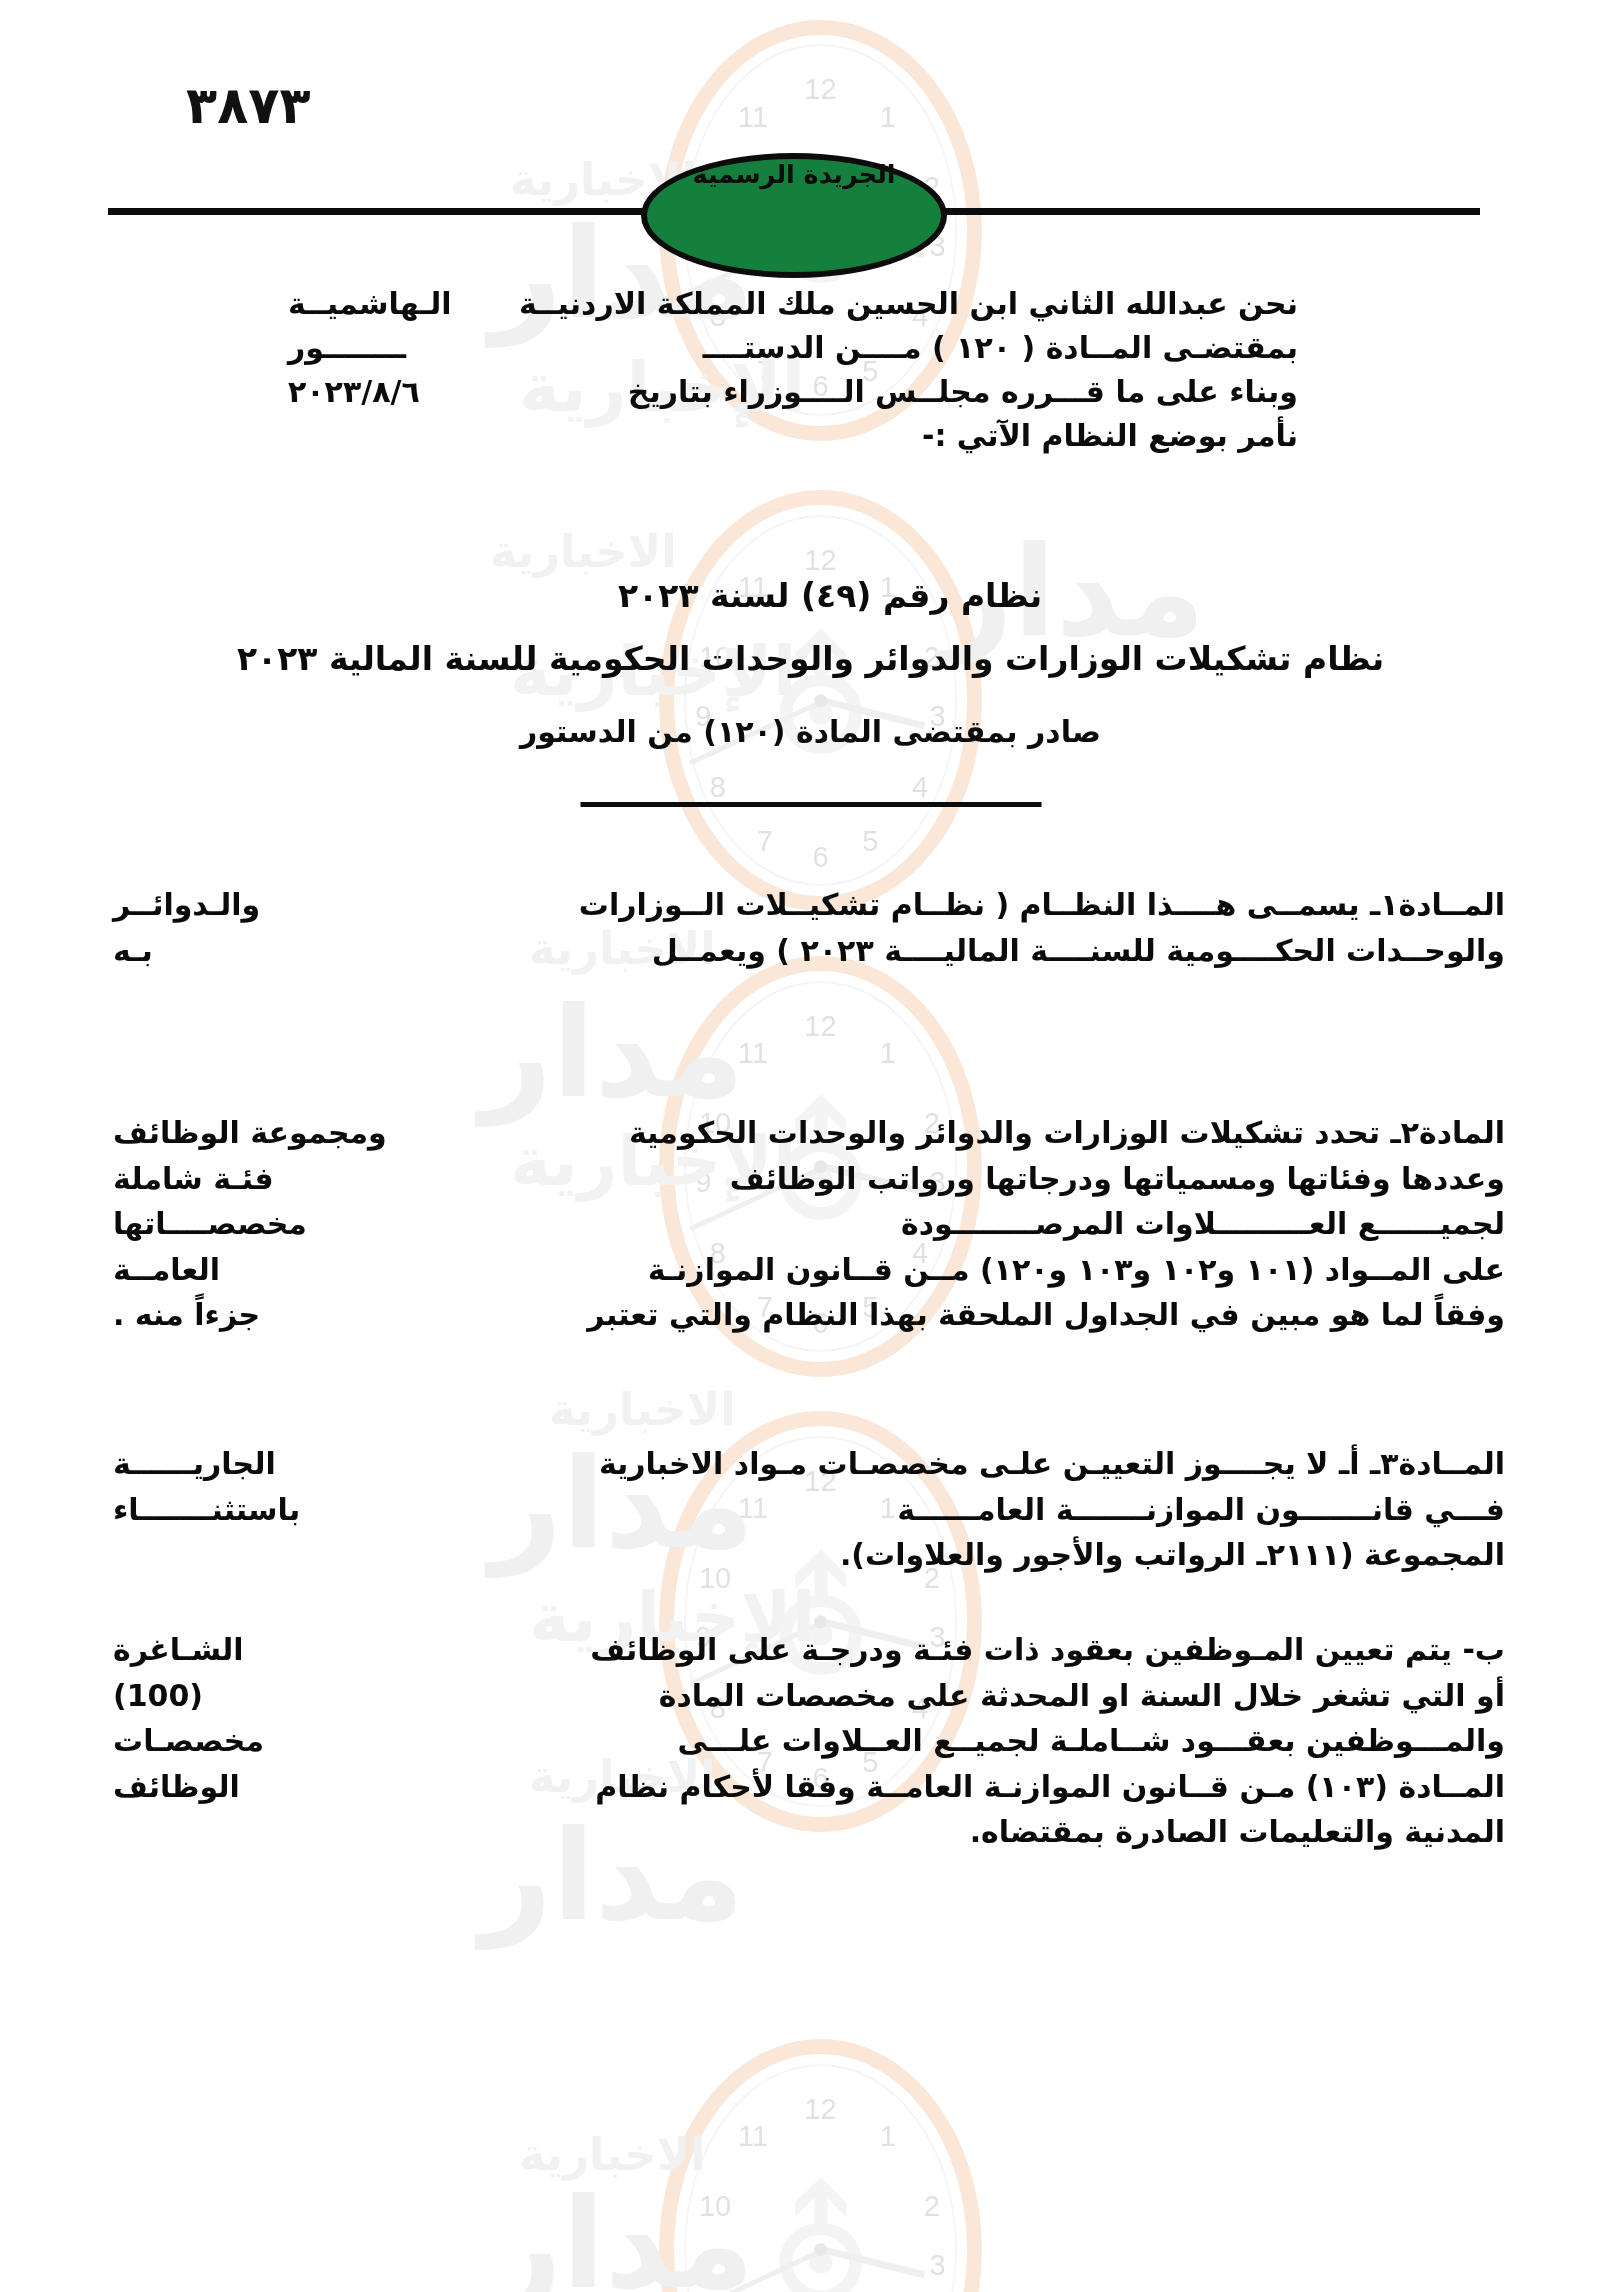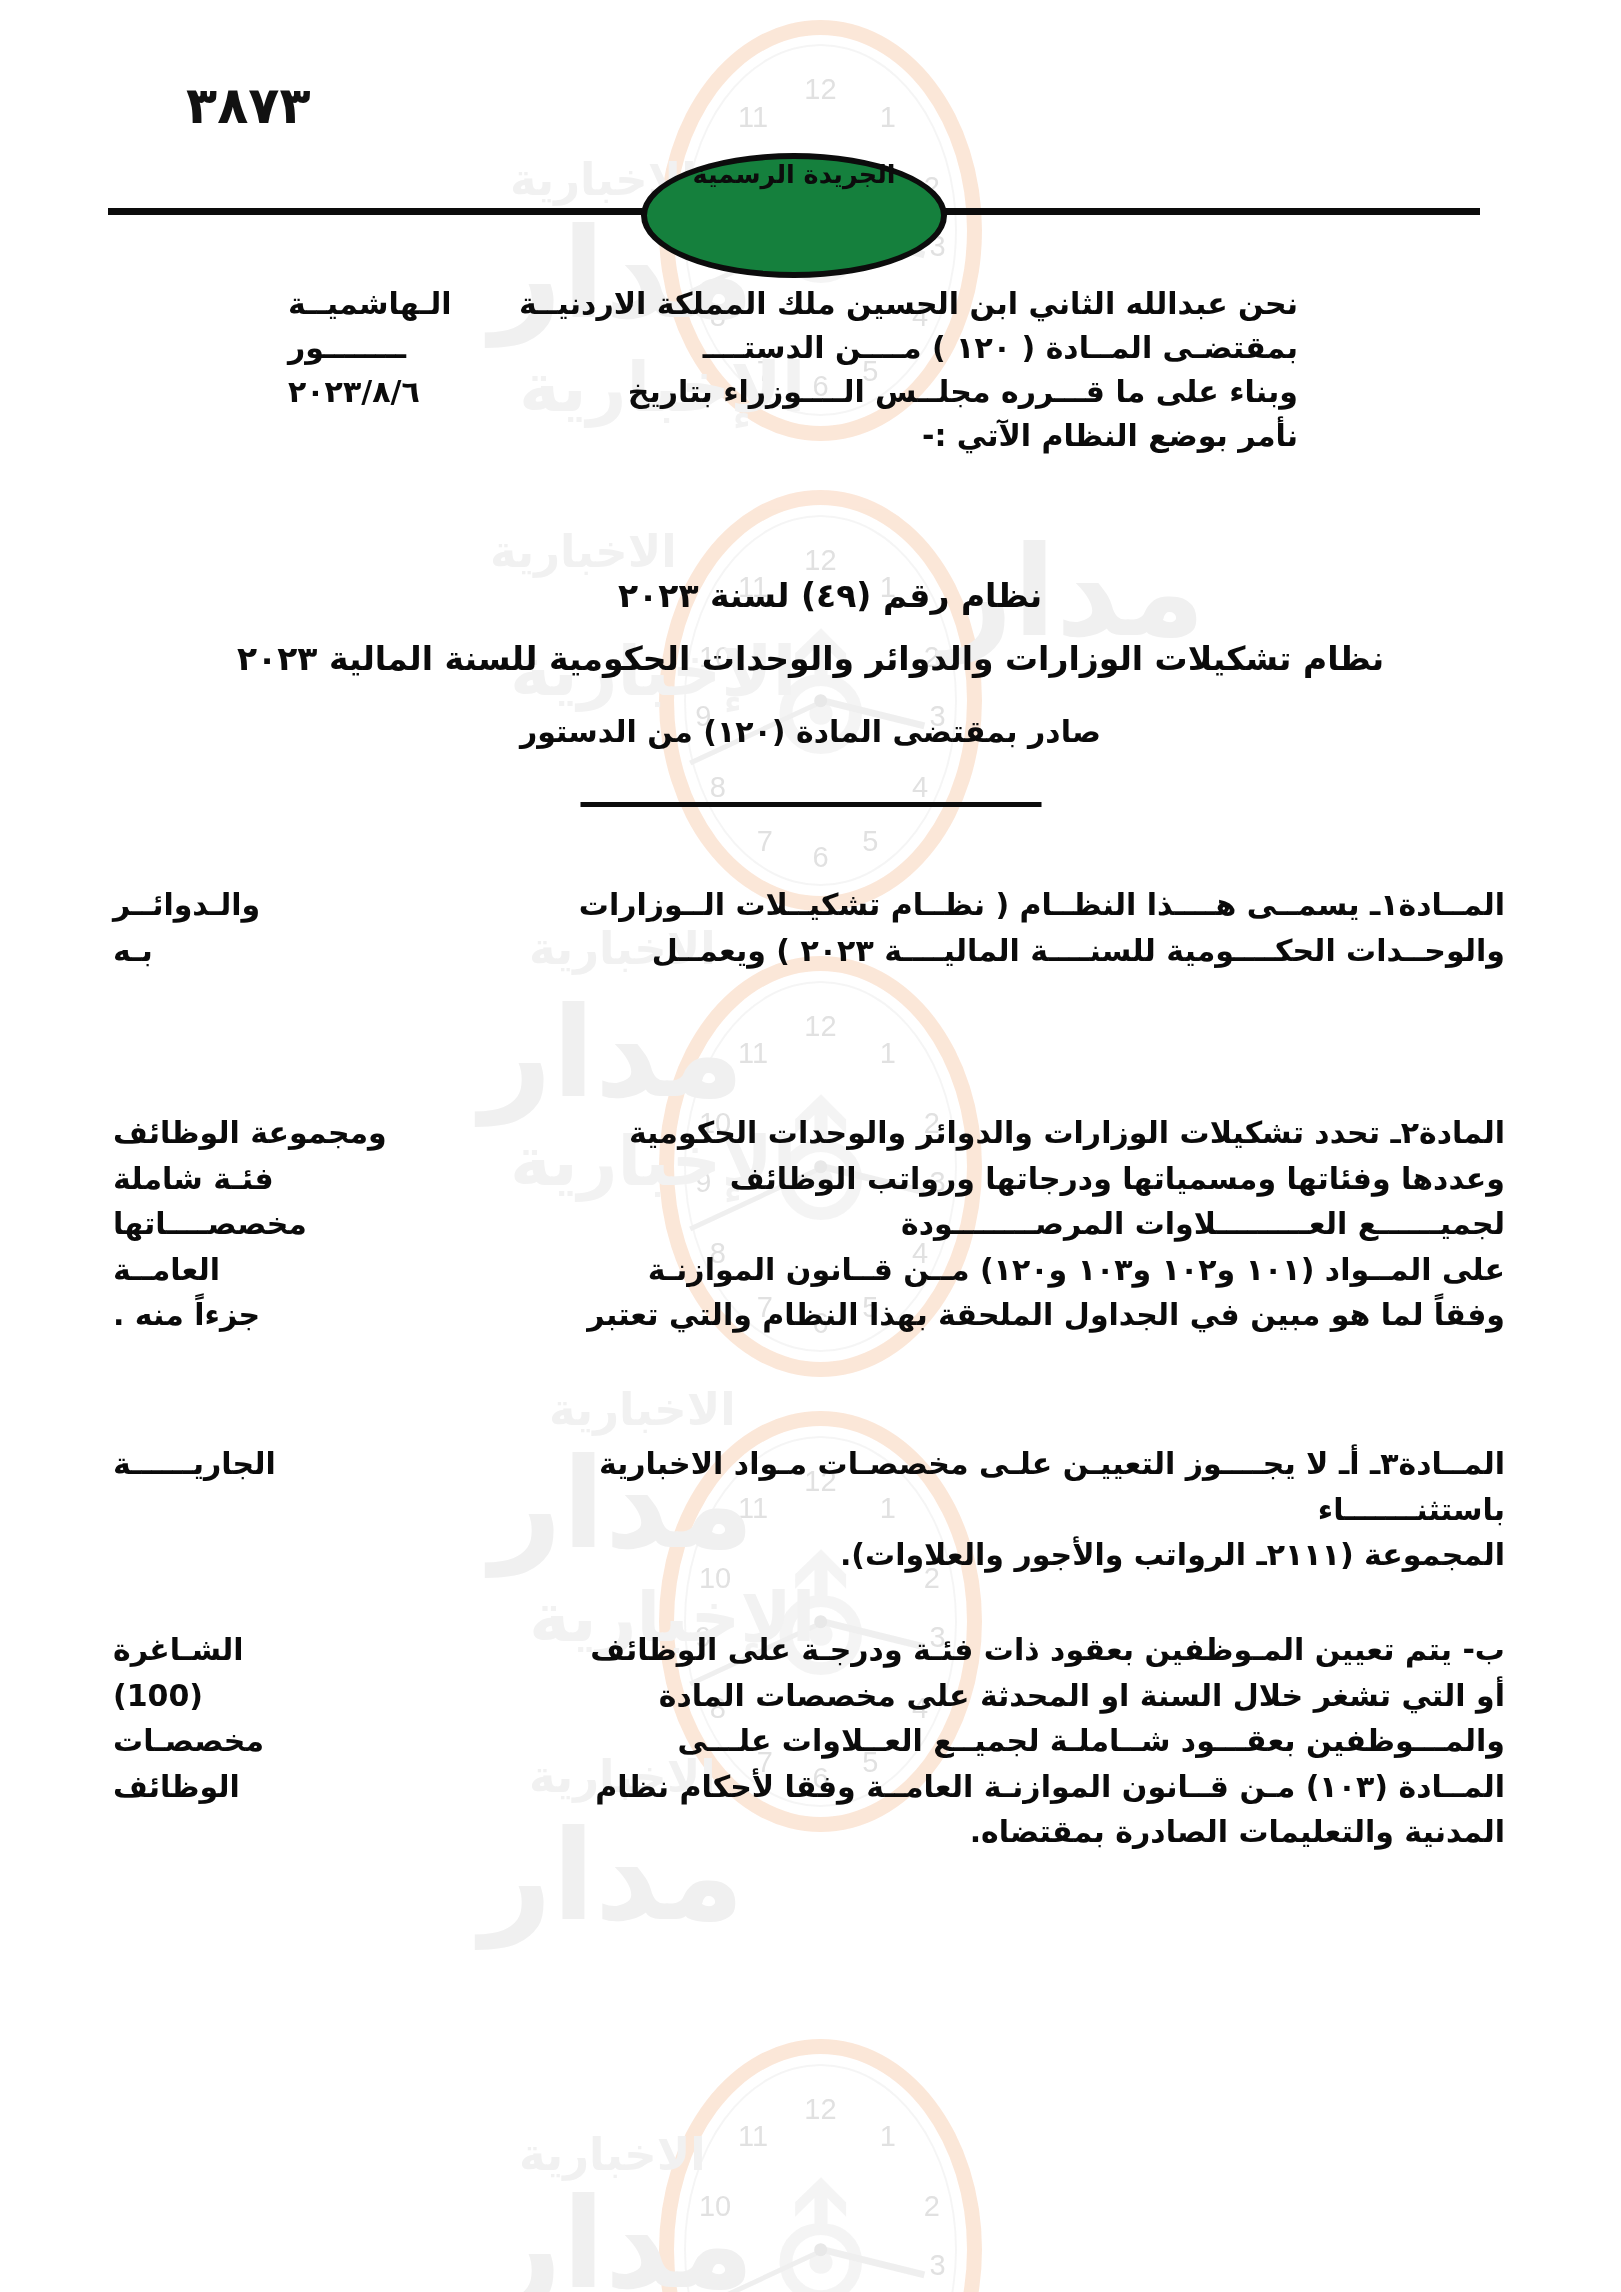--- a/index.html
+++ b/index.html
@@ -409,20 +409,21 @@
         <span>جزءاً منه .</span>
       </div>
     </div>
 
     <div class="block article art3a">
       <div class="ln">
         <span>المــادة٣ـ أـ لا يجــــوز التعييـن علـى مخصصـات مـواد الاخبارية</span>
         <span>الجاريــــــة</span>
       </div>
       <div class="ln">
+        <span>فـــي قانـــــــون الموازنـــــــة العامــــــة</span>
         <span>باستثنـــــــاء</span>
       </div>
       <div class="ln last-right">المجموعة (٢١١١ـ الرواتب والأجور والعلاوات).</div>
     </div>
 
     <div class="block article art3b">
       <div class="ln">
         <span>ب- يتم تعيين المـوظفين بعقود ذات فئـة ودرجـة على الوظائف</span>
         <span>الشـاغرة</span>
       </div>

